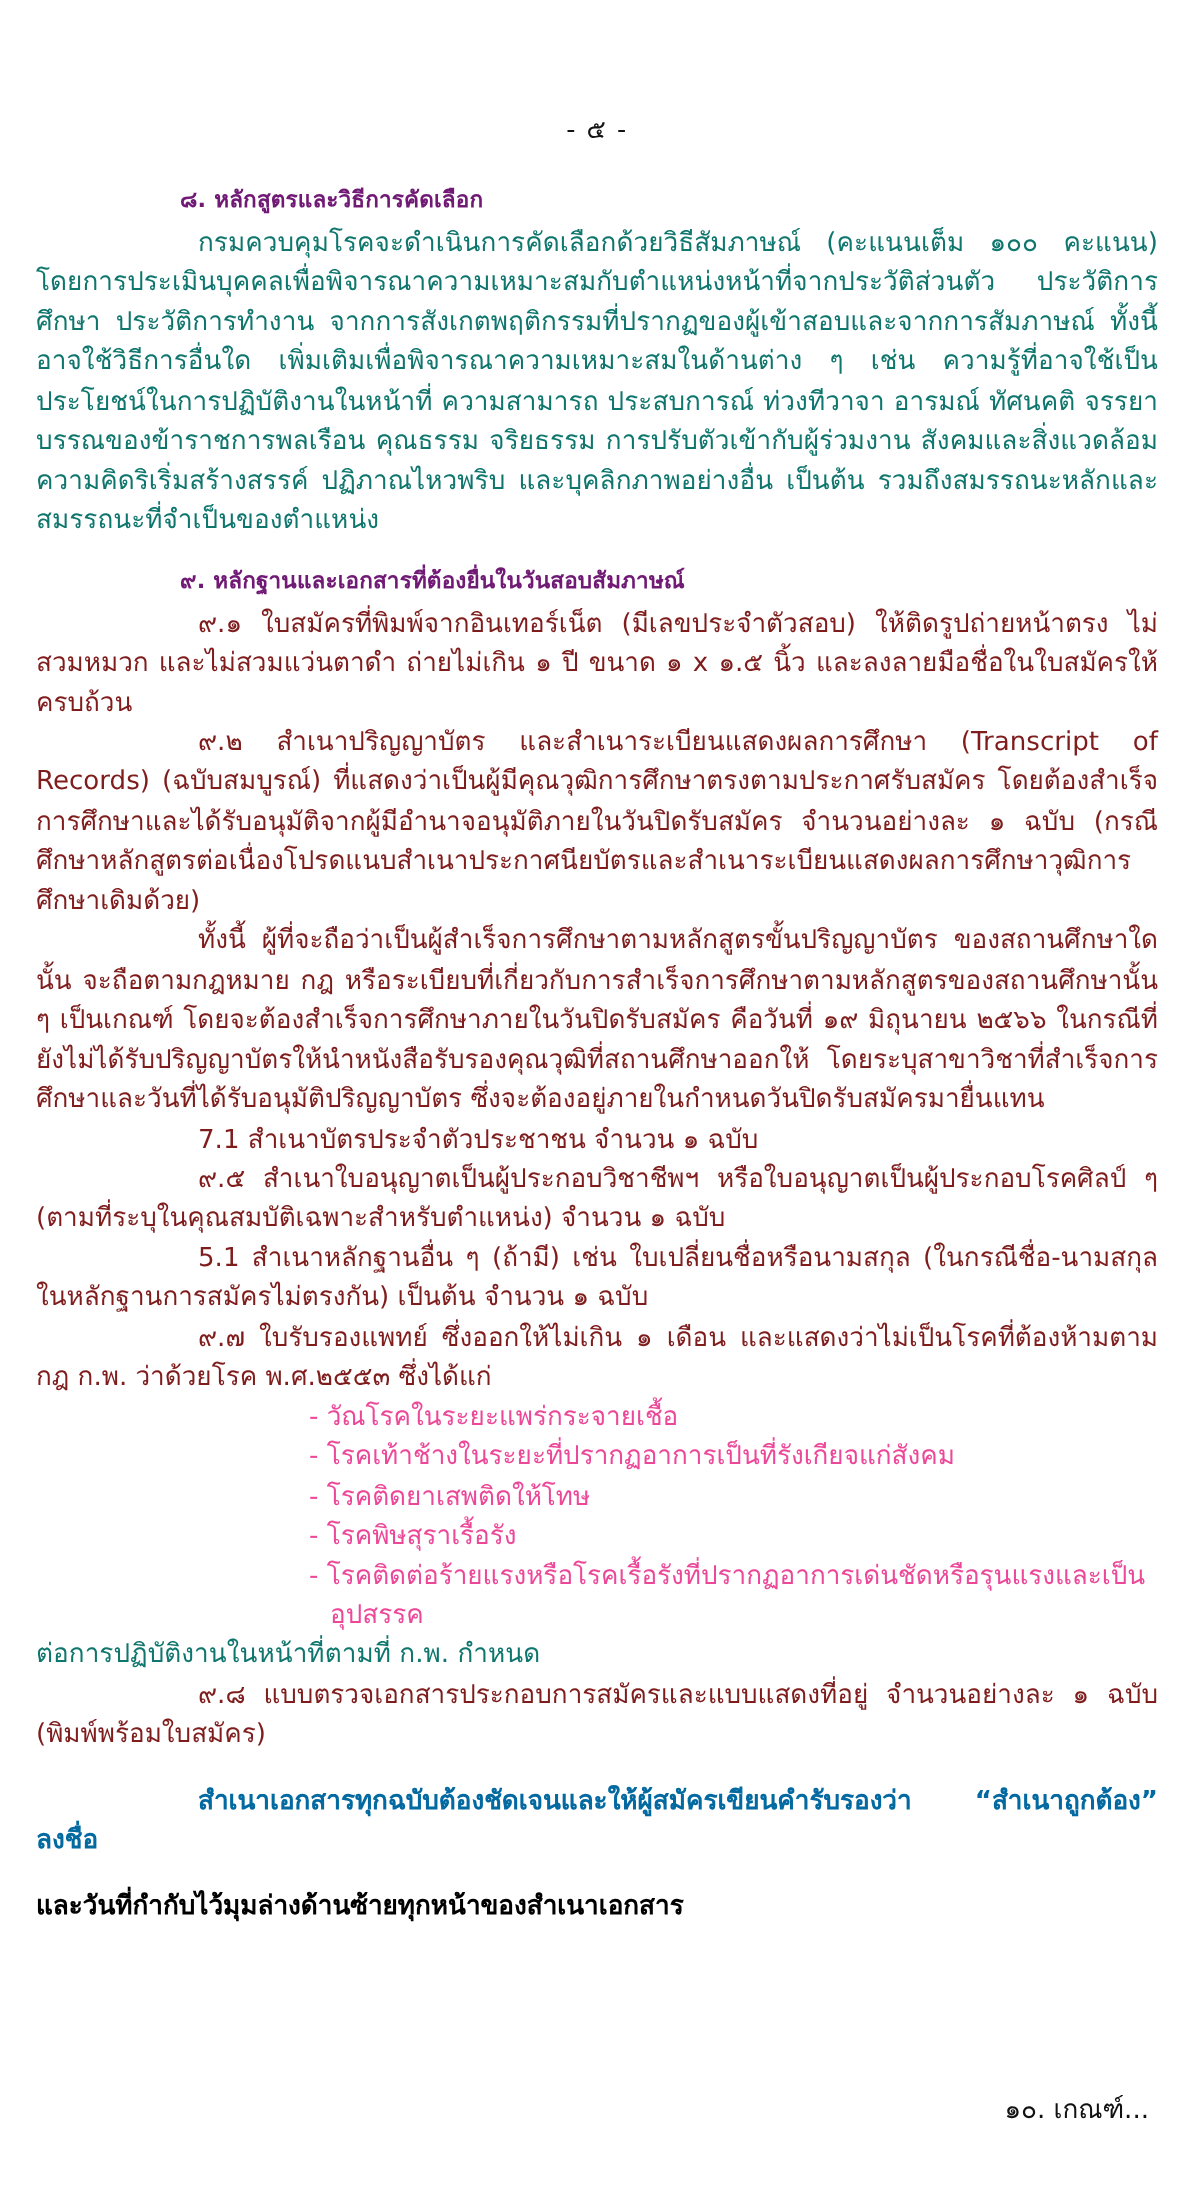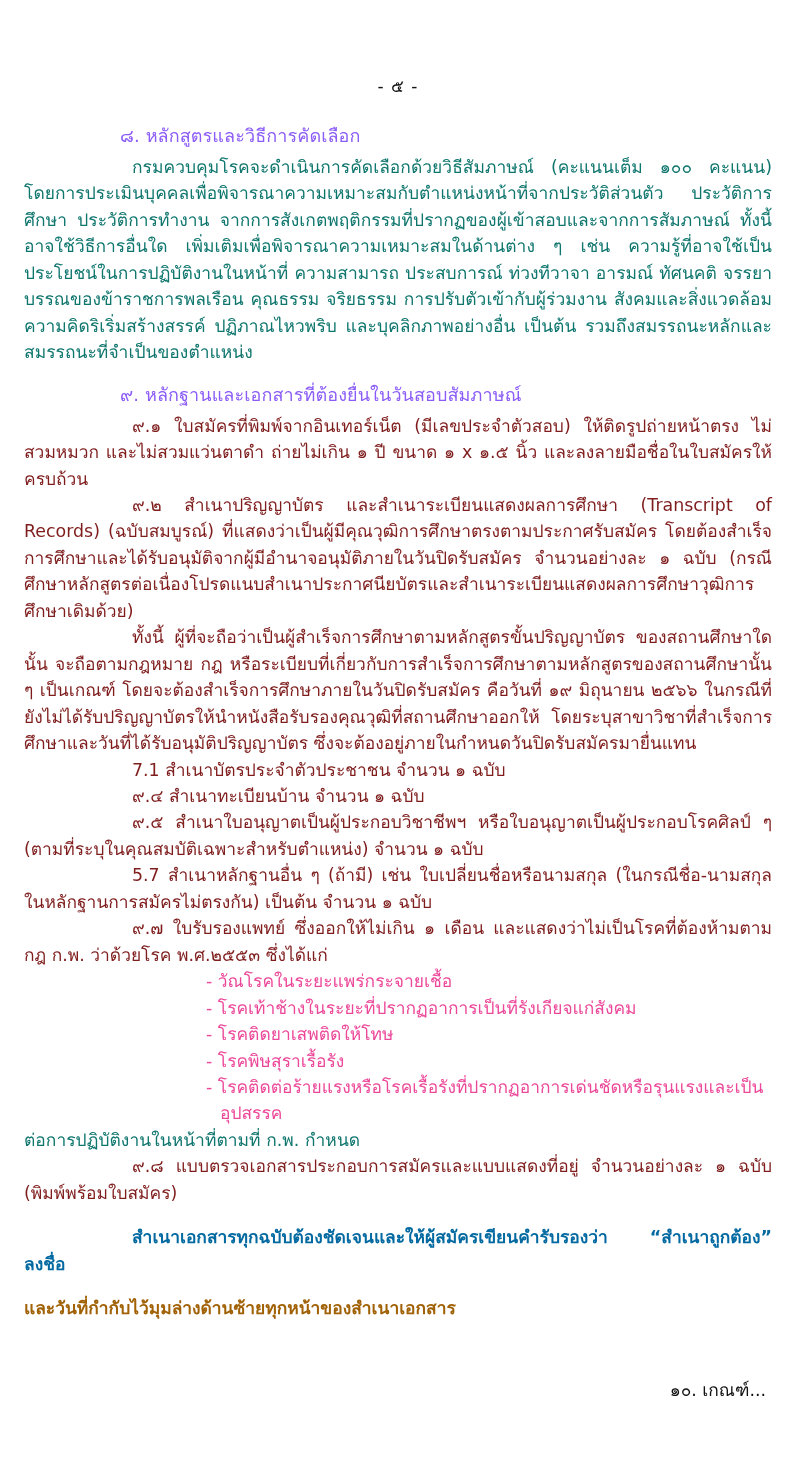--- a/index.html
+++ b/index.html
@@ -23,26 +23,26 @@
     position: relative;
   }
   .page-number {
     text-align: center;
     font-size: 17px;
     letter-spacing: 1px;
     margin-bottom: 22px;
     color: #141414;
   }
   .section-heading {
-    font-size: 18px;
-    font-weight: 400;
+    font-size: 15px;
+    font-weight: 700;
     margin: 14px 0 4px 0;
     padding-left: 96px;
     letter-spacing: 0.1px;
-    color: #8b5cf6;
+    color: #701a75;
   }
   p.body {
     font-size: 17.4px;
     line-height: 1.52;
     margin: 0 0 0 0;
     text-align: justify;
     text-justify: inter-word;
     color: #0f766e;
     letter-spacing: 0.05px;
   }
@@ -76,26 +76,26 @@
     font-weight: 600;
     text-indent: 108px;
     color: #0369a1;
   }
   .closing-2 {
     font-size: 17.4px;
     line-height: 1.52;
     font-weight: 600;
     text-indent: 0;
     margin: 0;
-    color: #a16207;
+    color: #000000;
   }
   .footer-note {
     position: absolute;
     right: 34px;
-    bottom: 64px;
+    bottom: 48px;
     font-size: 17.4px;
     color: #111111;
   }
 </style>
 </head>
 <body>
 
 <div class="page">
 
   <div class="page-number">- ๕ -</div>
@@ -103,23 +103,22 @@
   <h2 class="section-heading">๘. หลักสูตรและวิธีการคัดเลือก</h2>
 
   <p class="body indent-1">กรมควบคุมโรคจะดำเนินการคัดเลือกด้วยวิธีสัมภาษณ์ (คะแนนเต็ม ๑๐๐ คะแนน) โดยการประเมินบุคคลเพื่อพิจารณาความเหมาะสมกับตำแหน่งหน้าที่จากประวัติส่วนตัว ประวัติการศึกษา ประวัติการทำงาน จากการสังเกตพฤติกรรมที่ปรากฏของผู้เข้าสอบและจากการสัมภาษณ์ ทั้งนี้ อาจใช้วิธีการอื่นใด เพิ่มเติมเพื่อพิจารณาความเหมาะสมในด้านต่าง ๆ เช่น ความรู้ที่อาจใช้เป็นประโยชน์ในการปฏิบัติงานในหน้าที่ ความสามารถ ประสบการณ์ ท่วงทีวาจา อารมณ์ ทัศนคติ จรรยาบรรณของข้าราชการพลเรือน คุณธรรม จริยธรรม การปรับตัวเข้ากับผู้ร่วมงาน สังคมและสิ่งแวดล้อม ความคิดริเริ่มสร้างสรรค์ ปฏิภาณไหวพริบ และบุคลิกภาพอย่างอื่น เป็นต้น รวมถึงสมรรถนะหลักและสมรรถนะที่จำเป็นของตำแหน่ง</p>
 
   <h2 class="section-heading">๙. หลักฐานและเอกสารที่ต้องยื่นในวันสอบสัมภาษณ์</h2>
 
   <p class="sub-item">๙.๑ ใบสมัครที่พิมพ์จากอินเทอร์เน็ต (มีเลขประจำตัวสอบ) ให้ติดรูปถ่ายหน้าตรง ไม่สวมหมวก และไม่สวมแว่นตาดำ ถ่ายไม่เกิน ๑ ปี ขนาด ๑ x ๑.๕ นิ้ว และลงลายมือชื่อในใบสมัครให้ครบถ้วน</p>
   <p class="sub-item">๙.๒ สำเนาปริญญาบัตร และสำเนาระเบียนแสดงผลการศึกษา (Transcript of Records) (ฉบับสมบูรณ์) ที่แสดงว่าเป็นผู้มีคุณวุฒิการศึกษาตรงตามประกาศรับสมัคร โดยต้องสำเร็จการศึกษาและได้รับอนุมัติจากผู้มีอำนาจอนุมัติภายในวันปิดรับสมัคร จำนวนอย่างละ ๑ ฉบับ (กรณีศึกษาหลักสูตรต่อเนื่องโปรดแนบสำเนาประกาศนียบัตรและสำเนาระเบียนแสดงผลการศึกษาวุฒิการศึกษาเดิมด้วย)</p>
   <p class="sub-item">ทั้งนี้ ผู้ที่จะถือว่าเป็นผู้สำเร็จการศึกษาตามหลักสูตรขั้นปริญญาบัตร ของสถานศึกษาใดนั้น จะถือตามกฎหมาย กฎ หรือระเบียบที่เกี่ยวกับการสำเร็จการศึกษาตามหลักสูตรของสถานศึกษานั้น ๆ เป็นเกณฑ์ โดยจะต้องสำเร็จการศึกษาภายในวันปิดรับสมัคร คือวันที่ ๑๙ มิถุนายน ๒๕๖๖ ในกรณีที่ยังไม่ได้รับปริญญาบัตรให้นำหนังสือรับรองคุณวุฒิที่สถานศึกษาออกให้ โดยระบุสาขาวิชาที่สำเร็จการศึกษาและวันที่ได้รับอนุมัติปริญญาบัตร ซึ่งจะต้องอยู่ภายในกำหนดวันปิดรับสมัครมายื่นแทน</p>
   <p class="sub-item">7.1 สำเนาบัตรประจำตัวประชาชน จำนวน ๑ ฉบับ</p>
-  <p class="sub-item">๙.๔ สำเนาทะเบียนบ้าน จำนวน ๑ ฉบับ</p>
   <p class="sub-item">๙.๕ สำเนาใบอนุญาตเป็นผู้ประกอบวิชาชีพฯ หรือใบอนุญาตเป็นผู้ประกอบโรคศิลป์ ๆ (ตามที่ระบุในคุณสมบัติเฉพาะสำหรับตำแหน่ง) จำนวน ๑ ฉบับ</p>
-  <p class="sub-item">5.7 สำเนาหลักฐานอื่น ๆ (ถ้ามี) เช่น ใบเปลี่ยนชื่อหรือนามสกุล (ในกรณีชื่อ-นามสกุล ในหลักฐานการสมัครไม่ตรงกัน) เป็นต้น จำนวน ๑ ฉบับ</p>
+  <p class="sub-item">5.1 สำเนาหลักฐานอื่น ๆ (ถ้ามี) เช่น ใบเปลี่ยนชื่อหรือนามสกุล (ในกรณีชื่อ-นามสกุล ในหลักฐานการสมัครไม่ตรงกัน) เป็นต้น จำนวน ๑ ฉบับ</p>
   <p class="sub-item">๙.๗ ใบรับรองแพทย์ ซึ่งออกให้ไม่เกิน ๑ เดือน และแสดงว่าไม่เป็นโรคที่ต้องห้ามตามกฎ ก.พ. ว่าด้วยโรค พ.ศ.๒๕๕๓ ซึ่งได้แก่</p>
 
   <ul class="bullet-list">
     <li>- วัณโรคในระยะแพร่กระจายเชื้อ</li>
     <li>- โรคเท้าช้างในระยะที่ปรากฏอาการเป็นที่รังเกียจแก่สังคม</li>
     <li>- โรคติดยาเสพติดให้โทษ</li>
     <li>- โรคพิษสุราเรื้อรัง</li>
     <li>- โรคติดต่อร้ายแรงหรือโรคเรื้อรังที่ปรากฏอาการเด่นชัดหรือรุนแรงและเป็นอุปสรรค</li>
   </ul>
 

